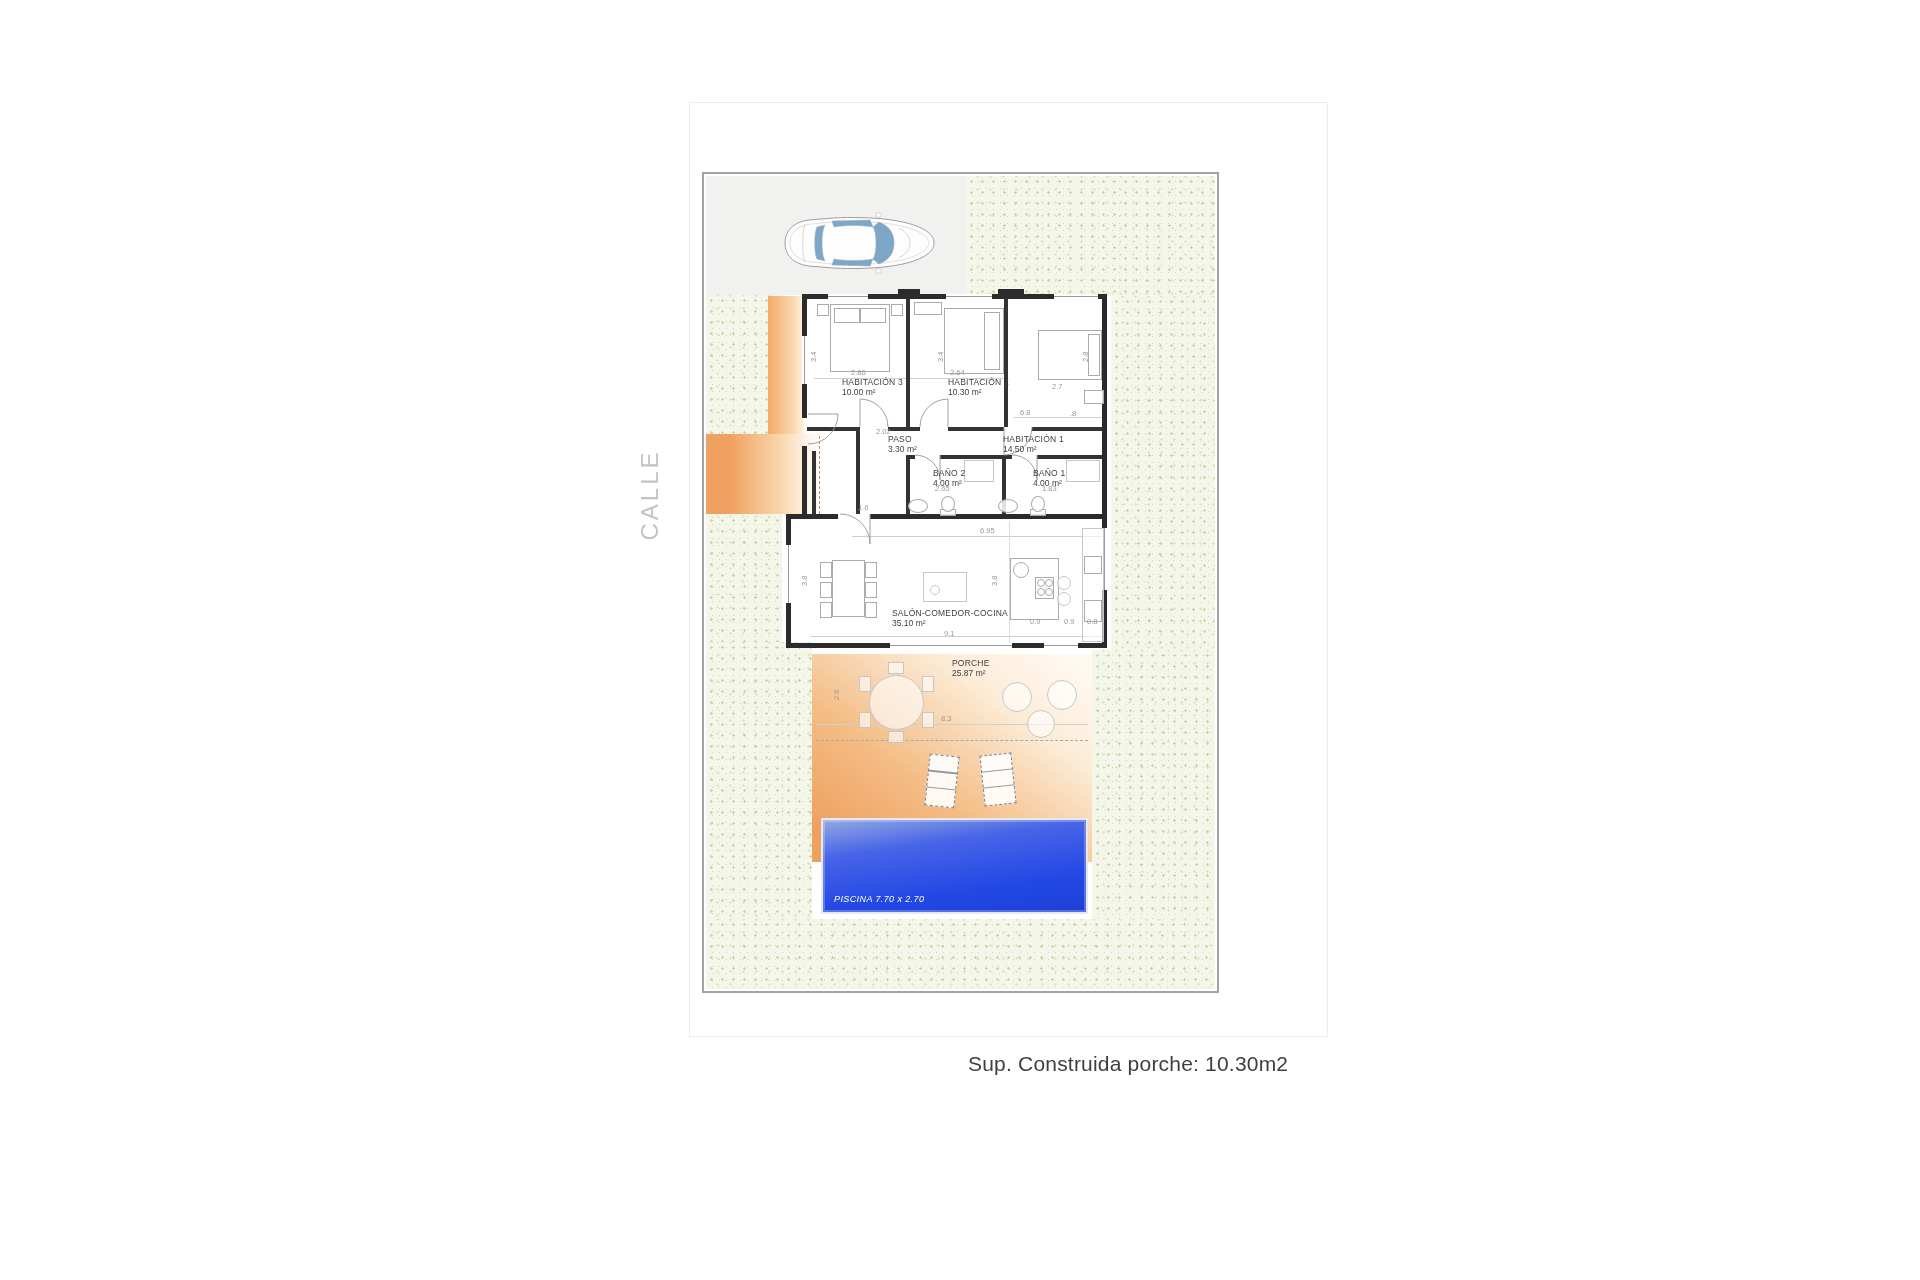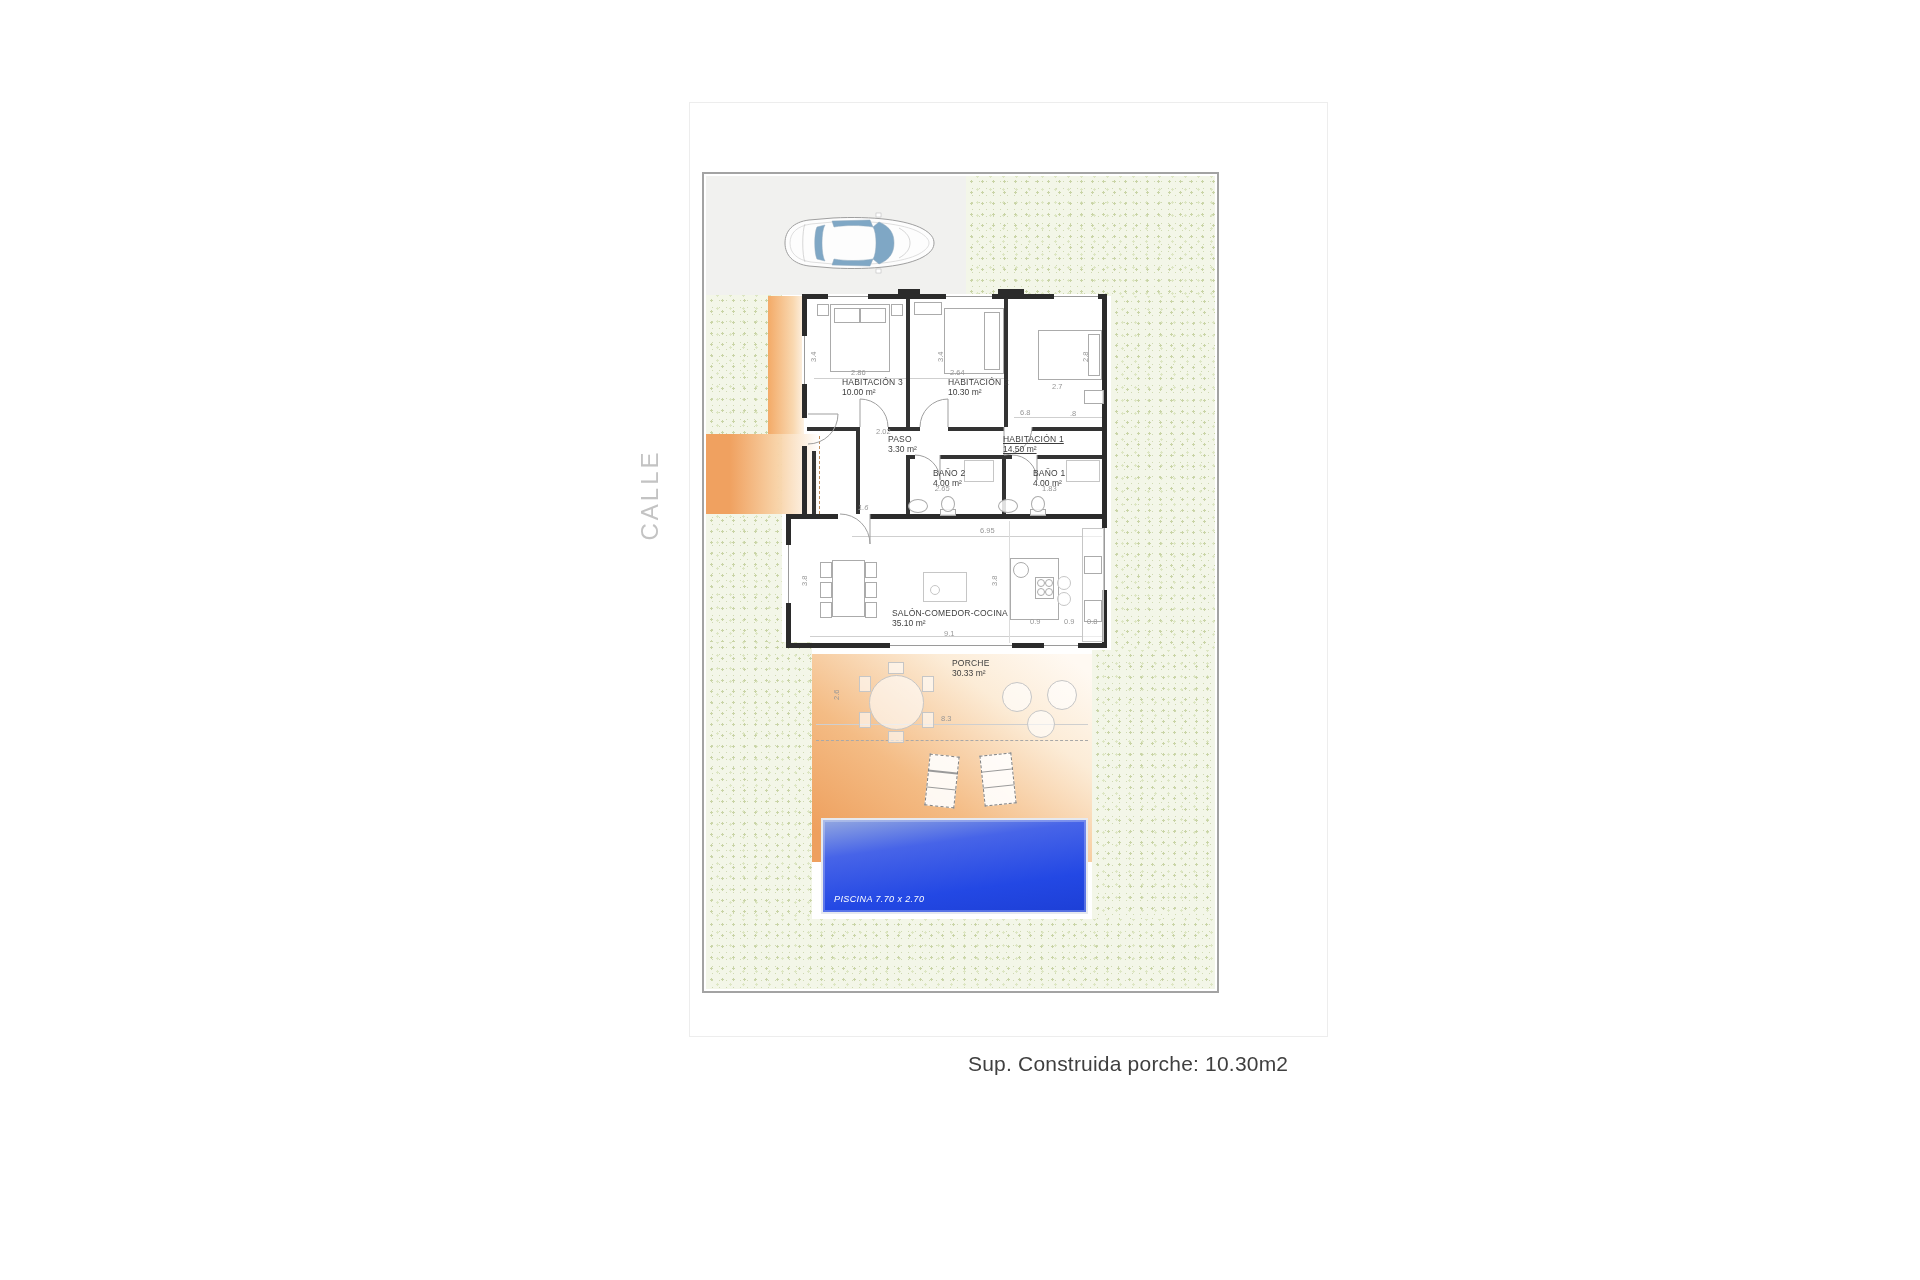--- a/index.html
+++ b/index.html
@@ -226,21 +226,21 @@
 
   <div id="annotations">
       <div class="room-label" style="left: 842px; top: 377px;">
         <div class="nm">HABITACIÓN 3</div>
         <div>10.00 m²</div>
       </div>
       <div class="room-label" style="left: 948px; top: 377px;">
         <div class="nm">HABITACIÓN 2</div>
         <div>10.30 m²</div>
       </div>
-      <div class="room-label" style="left: 1003px; top: 434px; text-decoration: underline;">
+      <div class="room-label" style="left: 1003px; top: 434px;">
         <div class="nm">HABITACIÓN 1</div>
         <div>14.50 m²</div>
       </div>
       <div class="room-label" style="left: 888px; top: 434px;">
         <div class="nm">PASO</div>
         <div>3.30 m²</div>
       </div>
       <div class="room-label" style="left: 933px; top: 468px;">
         <div class="nm">BAÑO 2</div>
         <div>4.00 m²</div>
@@ -248,21 +248,21 @@
       <div class="room-label" style="left: 1033px; top: 468px;">
         <div class="nm">BAÑO 1</div>
         <div>4.00 m²</div>
       </div>
       <div class="room-label" style="left: 892px; top: 608px;">
         <div class="nm">SALÓN-COMEDOR-COCINA</div>
         <div>35.10 m²</div>
       </div>
       <div class="room-label" style="left: 952px; top: 658px;">
         <div class="nm">PORCHE</div>
-        <div>30.33 m²</div>
+        <div>25.87 m²</div>
       </div>
       <div class="dim" style="left: 851px; top: 368px;">2.86</div>
       <div class="dim rot" style="left: 809px; top: 362px;">3.4</div>
       <div class="dim" style="left: 950px; top: 368px;">2.64</div>
       <div class="dim rot" style="left: 936px; top: 362px;">3.4</div>
       <div class="dim rot" style="left: 1081px; top: 362px;">2.8</div>
       <div class="dim" style="left: 1052px; top: 382px;">2.7</div>
       <div class="dim" style="left: 1020px; top: 408px;">6.8</div>
       <div class="dim" style="left: 1070px; top: 409px;">.8</div>
       <div class="dim" style="left: 876px; top: 427px;">2.02</div>

